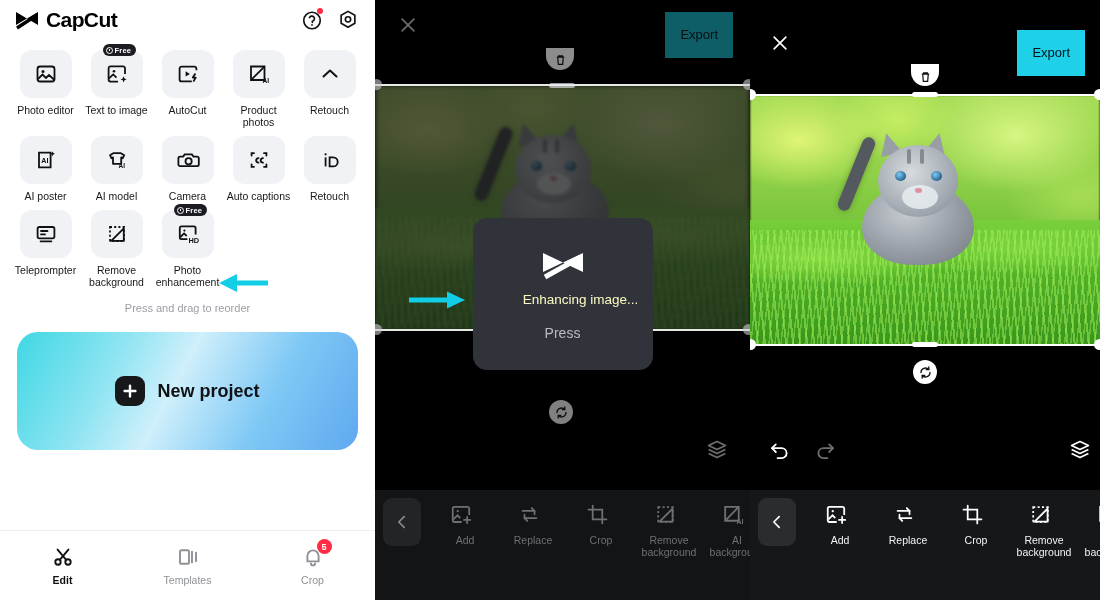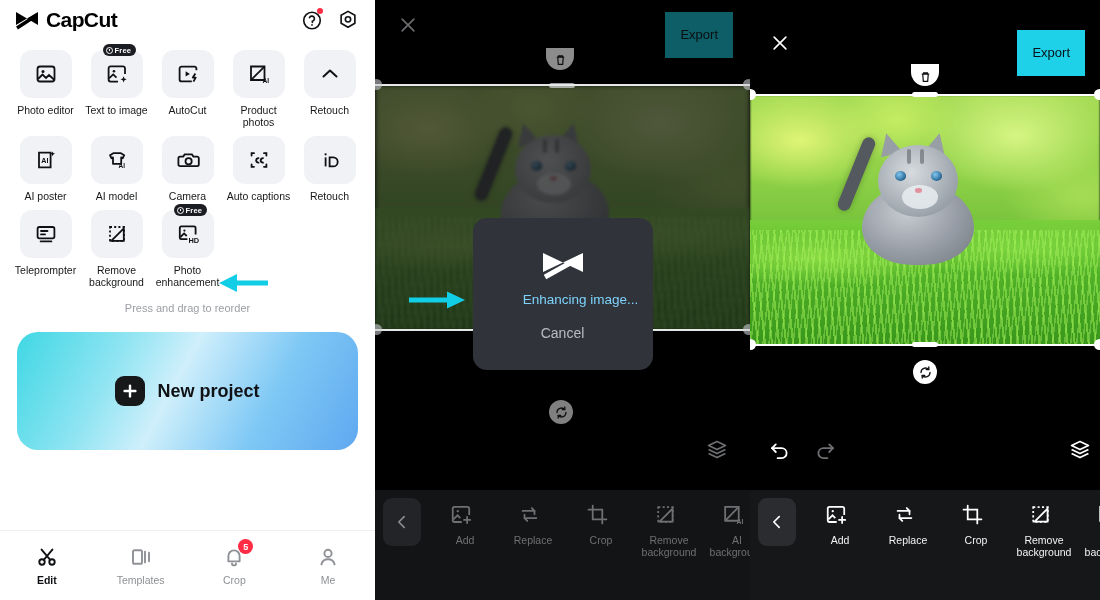--- a/index.html
+++ b/index.html
@@ -124,21 +124,21 @@
   .tb-item { width:68px; flex:0 0 68px; display:flex; flex-direction:column; align-items:center; gap:7px; padding-top:4px; }
   .tb-lbl { font-size:10.5px; text-align:center; line-height:12px;margin-left:8px; }
   #panel-editing .ed-toolbar { background:#131415; }
   #panel-editing .tb-lbl, #panel-editing svg { color:#6e7073; }
   #panel-done .tb-lbl { color:#f2f3f4; }
   #panel-editing .tb-back { background:#232427; }
   .modal { position:absolute; left:50%; transform:translateX(-50%); top:218px; width:180px; height:152px;
            background:#30333a; border-radius:14px; display:flex; flex-direction:column;
            align-items:center; justify-content:center; gap:0; }
   .modal-logo { width:46px; height:34px; margin-bottom:10px; }
-  .modal-text { font-size:13.5px; color:#7dd3fc;margin-left:36px; }
+  .modal-text { font-size:13.5px; color:#fef9c3;margin-left:36px; }
   .modal-cancel { font-size:14px; color:#b9bcc1; margin-top:18px; }
 
   
   .arrow { position:absolute; z-index:40; }
 </style>
 </head>
 <body>
 
 <div class="screen" id="panel-home">
 
@@ -349,27 +349,20 @@
       </svg>
       <span class="nav-label">Templates</span>
     </div>
     <div class="nav-item">
       <svg width="24" height="24" viewBox="0 0 24 24" fill="none" stroke="#8e9195" stroke-width="1.9">
         <path d="M6.4 16.4V11a5.6 5.6 0 0 1 11.2 0v5.4H6.4z" stroke-linejoin="round"></path>
         <path d="M10 18.4a2 2 0 0 0 4 0" stroke-linecap="round"></path>
       </svg>
       <span class="nav-badge">5</span>
       <span class="nav-label">Crop</span>
-    </div>
-    <div class="nav-item">
-      <svg width="24" height="24" viewBox="0 0 24 24" fill="none" stroke="#8e9195" stroke-width="1.9">
-        <circle cx="12" cy="8.4" r="3.6"></circle>
-        <path d="M5.4 19.4a6.8 6.8 0 0 1 13.2 0" stroke-linecap="round"></path>
-      </svg>
-      <span class="nav-label">Me</span>
     </div>
   </div>
 </div>
 
 <div class="screen" id="panel-editing">
 
   <div class="ed-topbar">
     <div class="ed-close">
       <svg width="22" height="22" viewBox="0 0 24 24" stroke="#6b6d70" stroke-width="1.8" stroke-linecap="round">
         <path d="M5.6 5.6l12.8 12.8M18.4 5.6L5.6 18.4"></path>
@@ -477,21 +470,21 @@
     </div>
   </div>
 
   <div class="modal">
     <svg class="modal-logo" viewBox="0 0 46 34">
       <path d="M3 5 L23 14.5 L3 24 Z" fill="#fff"></path>
       <path d="M43 5 L23 14.5 L43 24 Z" fill="#fff"></path>
       <path d="M5 29 L41 9" stroke="#fff" stroke-width="5" fill="none"></path>
     </svg>
     <div class="modal-text">Enhancing image...</div>
-    <div class="modal-cancel">Cancel</div>
+    <div class="modal-cancel">Press</div>
   </div>
 
   <svg class="arrow" style="left:32px; top:288px; width:60px; height:24px;">
     <path d="M2 12 H44" stroke="#12CDE6" stroke-width="5"></path>
     <path d="M58 12 L40 3.5 L40 20.5 Z" fill="#12CDE6"></path>
   </svg>
 </div>
 
 <div class="screen" id="panel-done">
 

